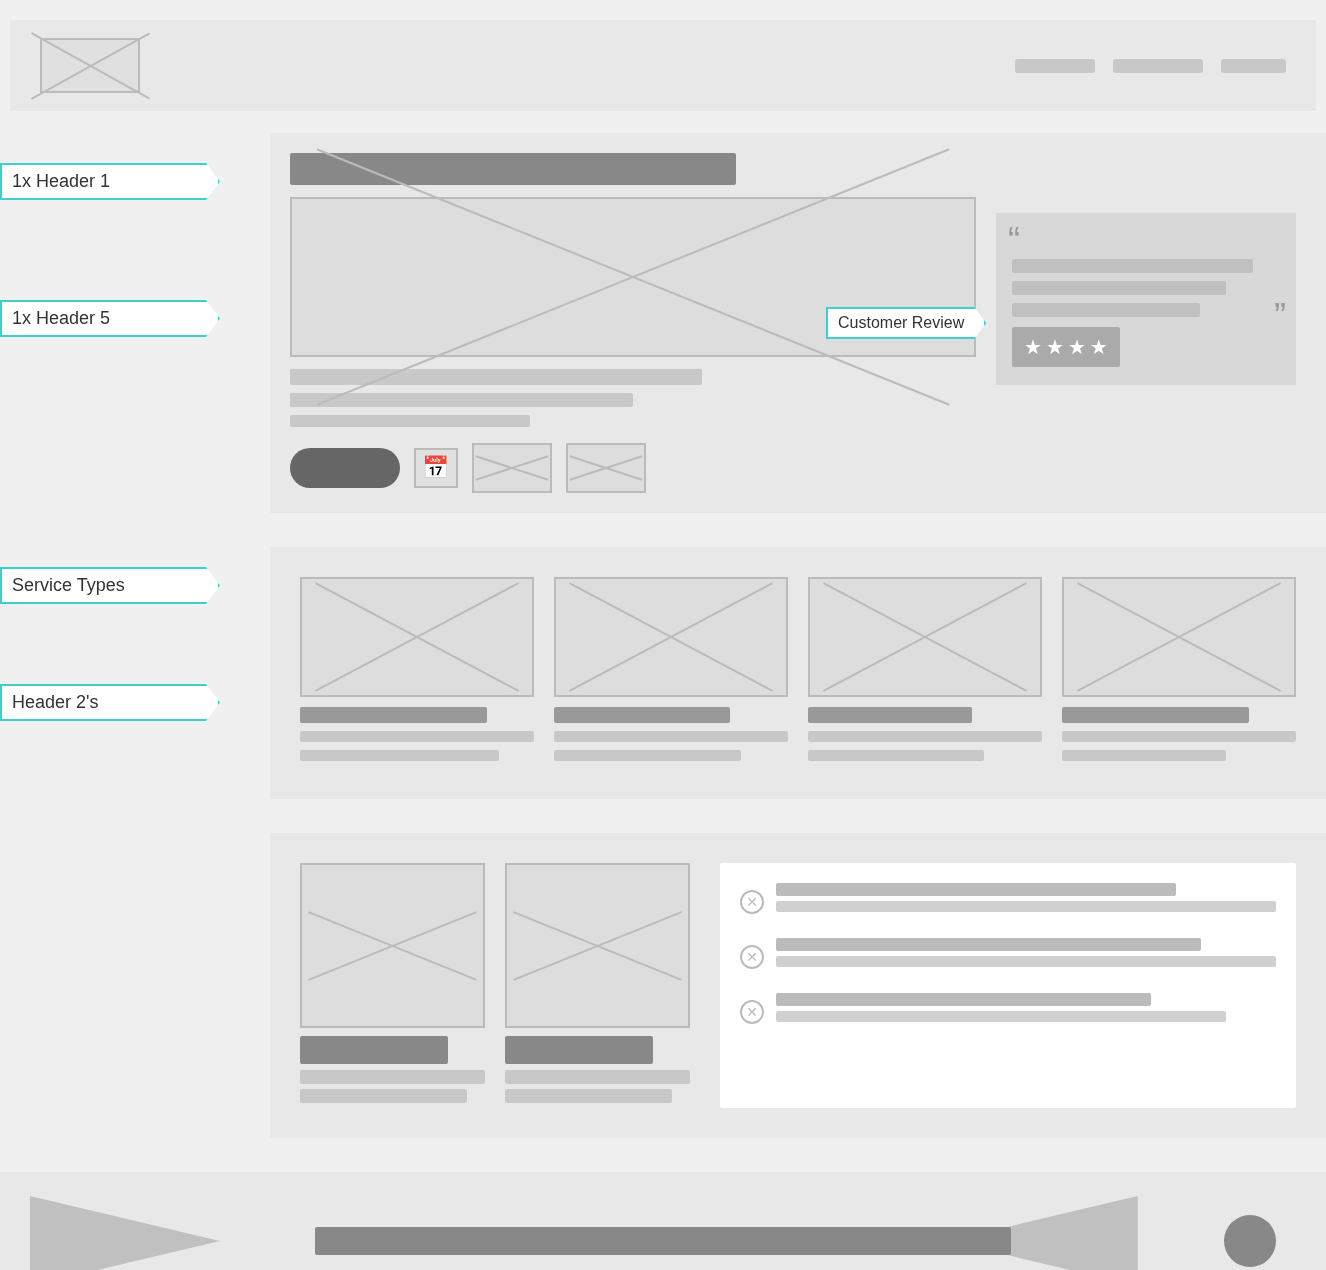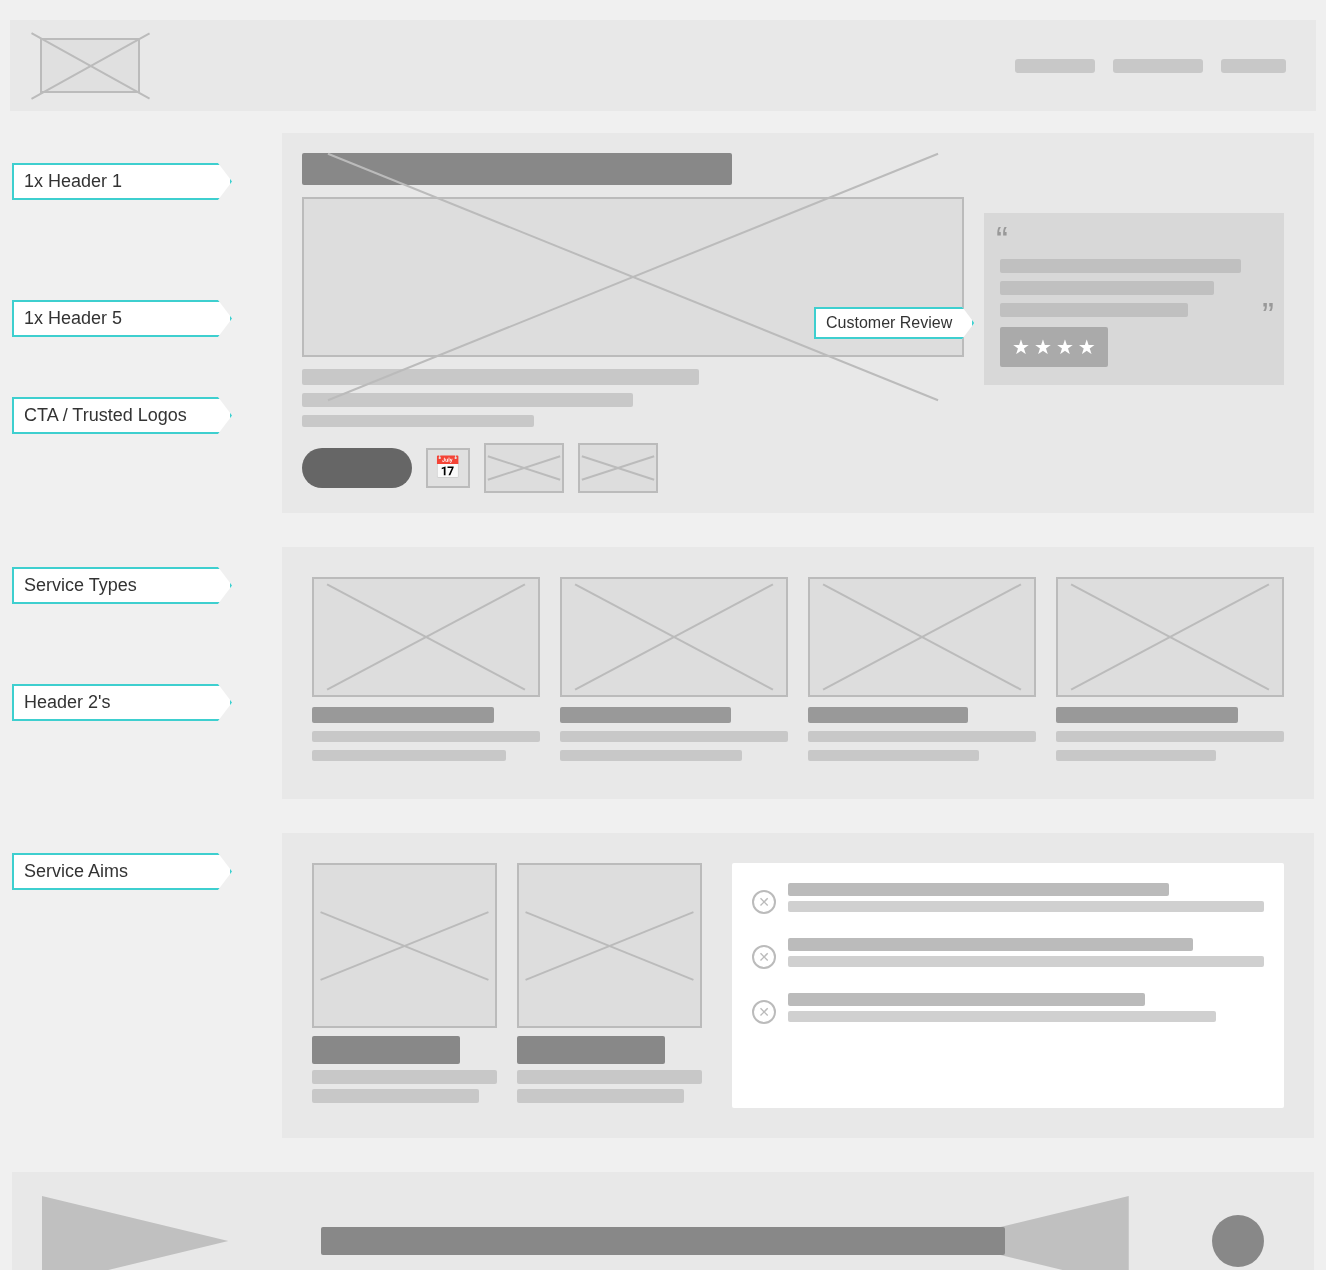--- a/index.html
+++ b/index.html
@@ -31,21 +31,21 @@
       clip-path: polygon(0 0, calc(100% - 14px) 0, 100% 50%, calc(100% - 14px) 100%, 0 100%);
       min-width: 220px;
       margin-right: 20px;
     }
 
     
     .section-with-label {
       display: flex;
       flex-direction: row;
       align-items: flex-start;
-      margin: 8px 12px;
+      margin: 8px 0;
       position: relative;
     }
 
     .label-col {
       width: 270px;
       display: flex;
       align-items: flex-start;
       flex-shrink: 0;
       padding-top: 10px;
     }
@@ -434,25 +434,20 @@
           <span>1x Header 1</span>
         </div>
       </div>
 
       <div style="margin-bottom: 60px;">
         <div class="label-tag">
           <span>1x Header 5</span>
         </div>
       </div>
 
-      <div>
-        <div class="label-tag">
-          <span>CTA / Trusted Logos</span>
-        </div>
-      </div>
     </div>
 
     <div class="content-col">
       <div class="wireframe-block hero-section">
         <div class="hero-inner">
 
           <div class="hero-left">
 
             <div class="hero-header-bar"></div>
 
@@ -569,25 +564,20 @@
           </div>
         </div>
       </div>
     </div>
   </div>
 
   <div class="section-divider" style="height:16px;"></div>
 
   <div class="section-with-label">
     <div class="label-col" style="flex-direction: column; gap: 0; padding-top: 20px;">
-      <div style="margin-bottom: 80px;">
-        <div class="label-tag">
-          <span>Service Aims</span>
-        </div>
-      </div>
     </div>
 
     <div class="content-col">
       <div class="wireframe-block aims-section">
         <div class="aims-inner">
 
           <div class="aims-images">
 
             <div class="aims-card">
               <div class="aims-image">

